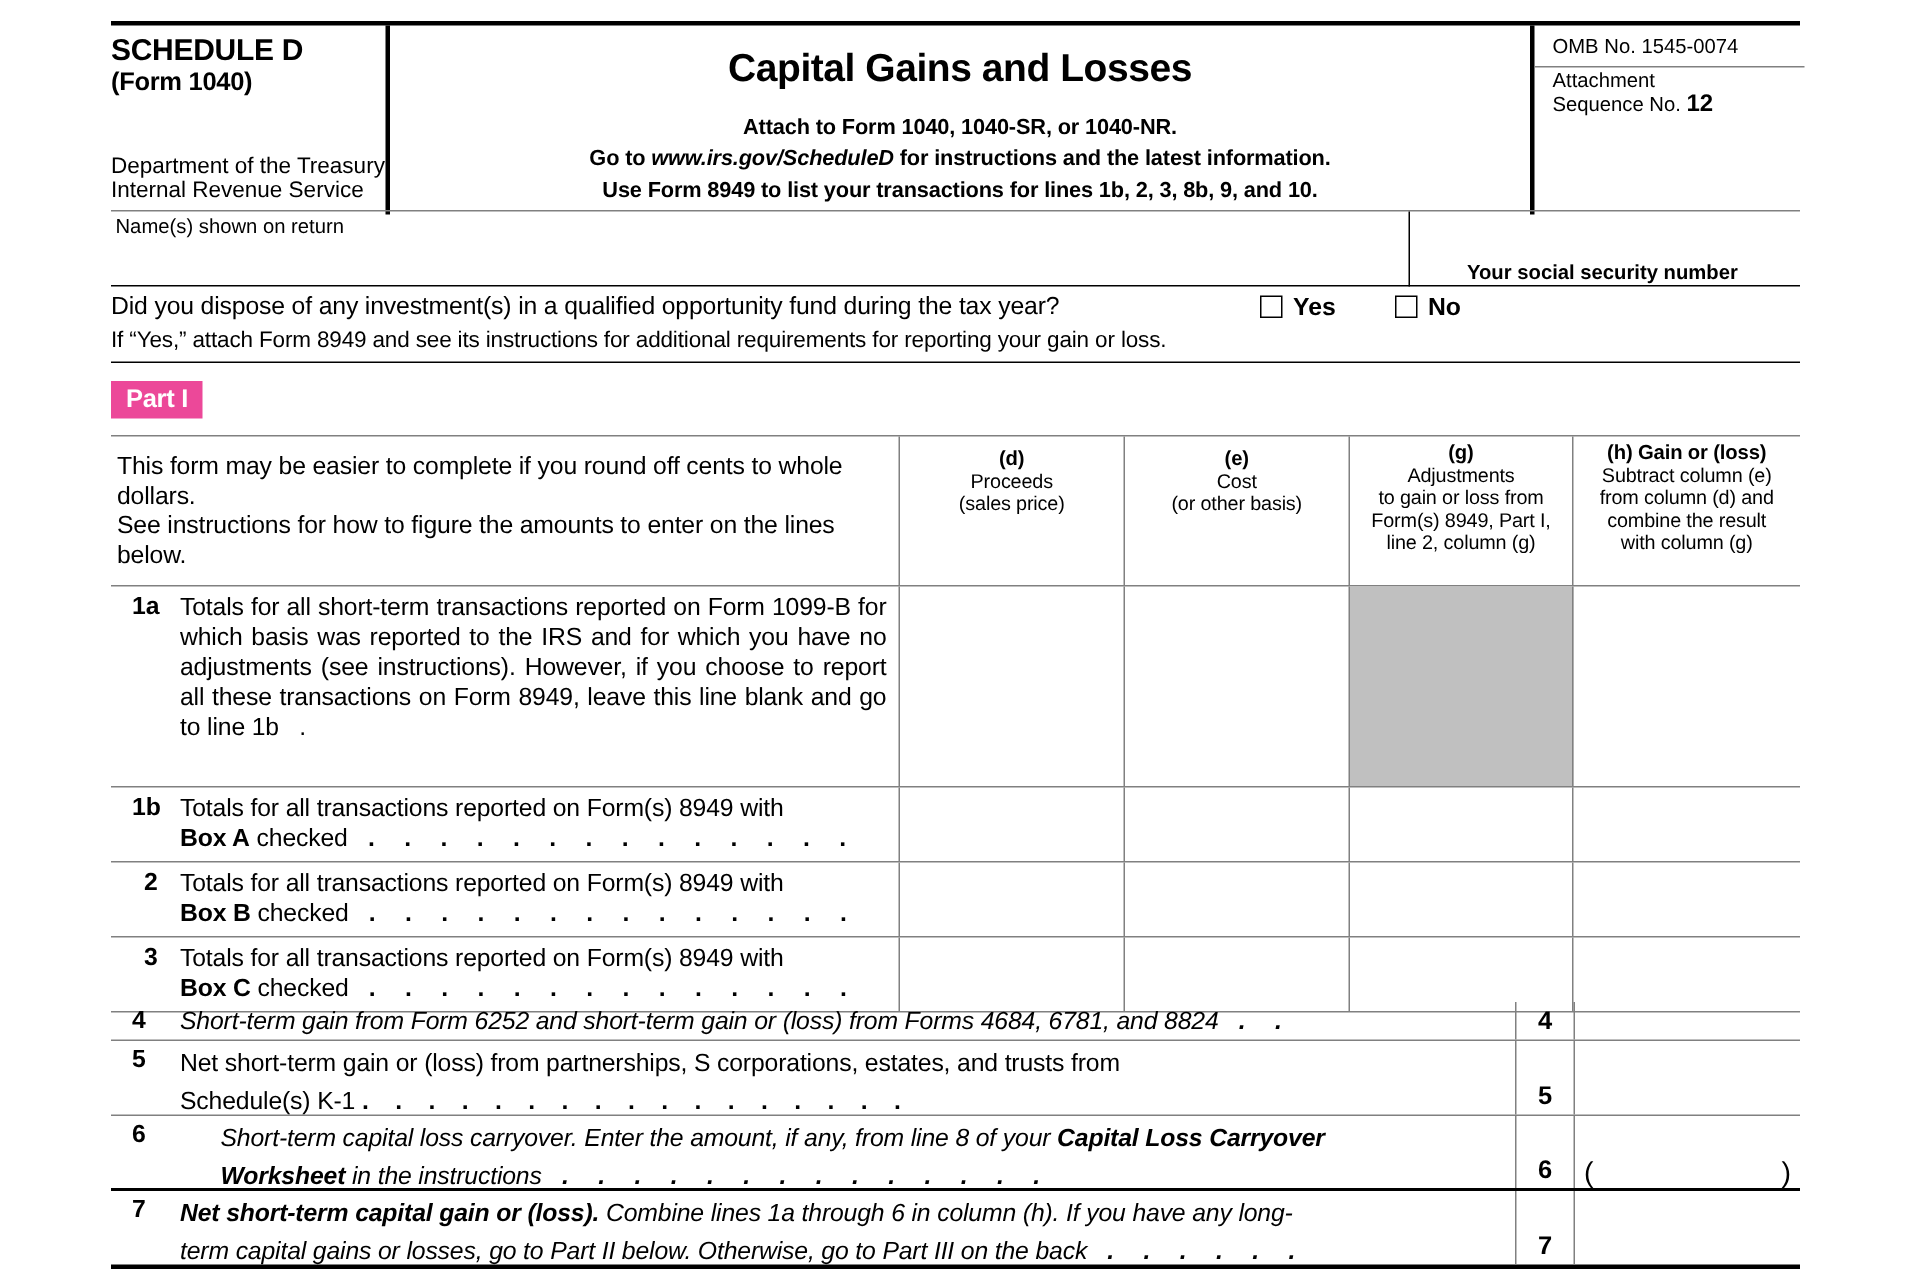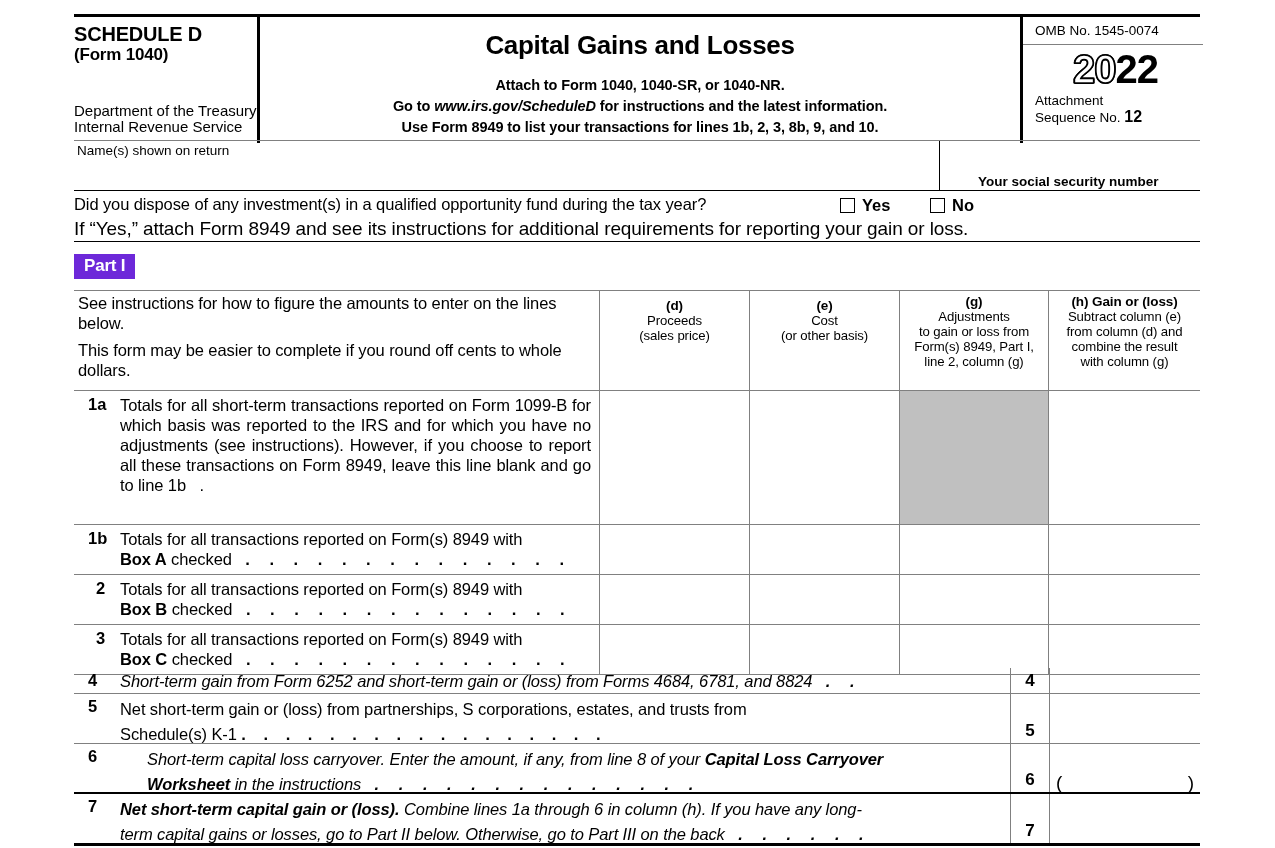--- a/index.html
+++ b/index.html
@@ -209,36 +209,36 @@
     height: 15px;
     border: 1.7px solid #000;
     vertical-align: -2px;
     margin-right: 7px;
     background: #fff;
     box-sizing: border-box;
   }
   .qof-note {
     position: absolute;
     left: 0; top: 27px;
-    font-size: 19px;
+    font-size: 15px;
     letter-spacing: -0.1px;
   }
 
   
   .partbar {
     position: absolute;
     left: 74px;
     top: 252px;
     width: 1126px;
     height: 32px;
   }
   .part-badge {
     position: absolute;
     left: 0; top: 2px;
-    background: #6d28d9;
+    background: #ec4899;
     color: #fff;
     font-size: 17px;
     font-weight: bold;
     padding: 2px 10px 3px 10px;
     letter-spacing: -0.2px;
   }
   .part-title {
     position: absolute;
     left: 104px; top: 1px;
     font-size: 18.5px;
@@ -437,21 +437,20 @@
     <div class="hdr-center">
       <div class="main-title">Capital Gains and Losses</div>
       <div class="attach-line">Attach to Form 1040, 1040-SR, or 1040-NR.</div>
       <div class="goto-line"><span>Go to </span><i>www.irs.gov/ScheduleD</i><span> for instructions and the latest information.</span></div>
       <div class="use8949-line">Use Form 8949 to list your transactions for lines 1b, 2, 3, 8b, 9, and 10.</div>
     </div>
 
     <div class="hdr-right">
       <div class="omb">OMB No. 1545-0074</div>
       <div class="omb-rule"></div>
-      <div class="yearbox"><span class="yr-hollow">20</span><span class="yr-solid">22</span></div>
       <div class="attseq">
         <div>Attachment</div>
         <div><span>Sequence No. </span><b>12</b></div>
       </div>
     </div>
   </div>
 
   <div class="namerow">
     <div class="name-cell">
       <div class="small-lbl">Name(s) shown on return</div>
@@ -475,22 +474,22 @@
   </div>
 
   <div class="partbar">
     <div class="part-badge">Part I</div>
   </div>
 
   <div class="tbl">
 
     <div class="trow hdrrow">
       <div class="cell-text">
+        <p class="instr-p second">This form may be easier to complete if you round off cents to whole dollars.</p>
         <p class="instr-p">See instructions for how to figure the amounts to enter on the lines below.</p>
-        <p class="instr-p second">This form may be easier to complete if you round off cents to whole dollars.</p>
       </div>
       <div class="col-d">
         <div class="colhd">
           <b>(d)</b><br>
           <span>Proceeds</span><br>
           <span>(sales price)</span>
         </div>
       </div>
       <div class="col-e">
         <div class="colhd">

